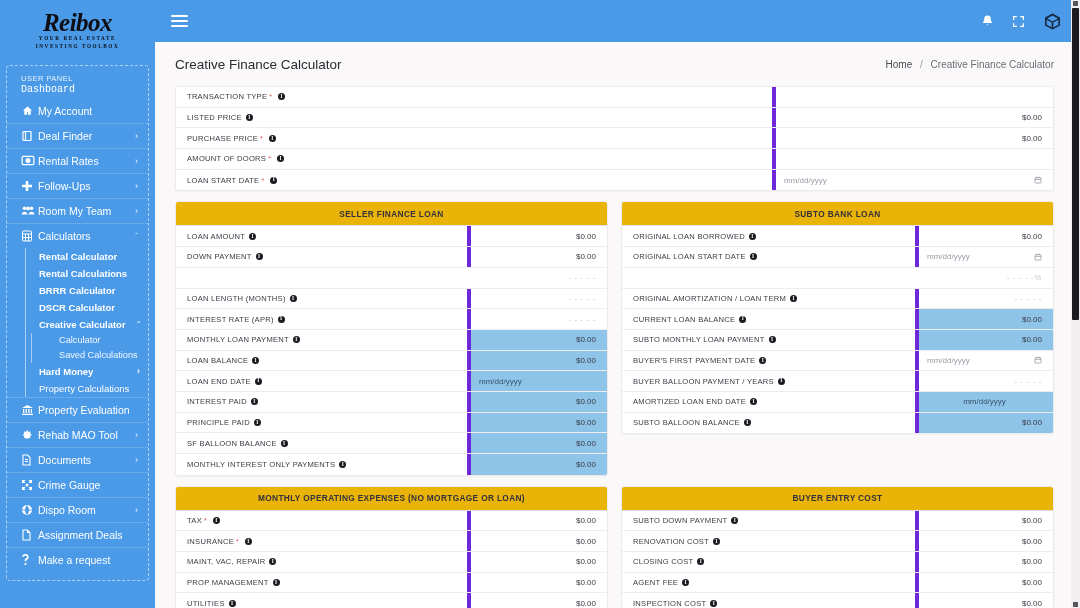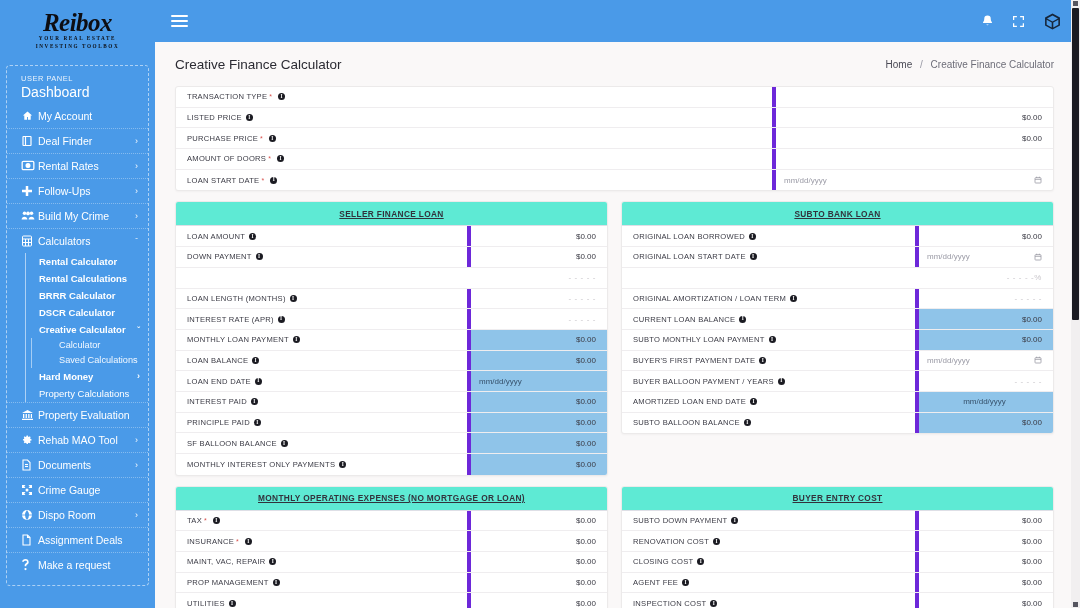--- a/index.html
+++ b/index.html
@@ -34,21 +34,21 @@
     margin: 8px 6px 0 6px;
     border: 1px dashed rgba(255,255,255,0.55);
     border-radius: 4px;
     padding: 6px 0 8px 0;
   }
   .user-panel-label {
     font-size: 7.5px; color: #eaf3fc; letter-spacing: 0.5px;
     padding: 2px 0 1px 14px; text-transform: uppercase;
   }
   .user-panel-sub {
-    font-size: 14px; color: #ffffff; padding: 0 0 4px 14px;
+    font-size: 10px; color: #ffffff; padding: 0 0 4px 14px; font-family: Liberation Mono, monospace;
   }
   .nav-item {
     display: flex; align-items: center;
     padding: 5px 10px 5px 14px;
     color: #ffffff; font-size: 10.5px;
     border-top: 1px dotted rgba(255,255,255,0.33);
     cursor: pointer; position: relative;
   }
   .nav-item.no-sep { border-top: none; }
   .nav-ico {
@@ -150,27 +150,26 @@
   }
   .cal-ico { color: #9a9aa5; display: inline-flex; }
 
   
   .top-card .cell-label { flex-basis: 600px; }
 
   
   .grid2 { display: flex; gap: 13px; margin-top: 10px; }
   .col { flex: 1; }
   .panel-head {
-    background: #5eead4;
+    background: #eab308;
     text-align: center;
     font-size: 8.3px; font-weight: bold; letter-spacing: 0.35px;
     color: #32323c; text-transform: uppercase;
     padding: 6.5px 4px;
     border-bottom: 1px solid #dedfe6;
-    text-decoration: underline;
   }
   .panel .cell-label { flex-basis: 295px; }
   .panel-right .cell-label { flex-basis: 297px; }
 
   
   .pagescroll {
     position: absolute; top: 0; right: 0; width: 9px; height: 608px;
     background: #f1eff0; z-index: 20;
   }
   .pagescroll .thumb {
@@ -243,21 +242,21 @@
 
       <div class="nav-item">
         <span class="nav-ico">
           <svg width="14" height="11" viewBox="0 0 24 18" fill="currentColor">
               <circle cx="6" cy="5" r="3"></circle>
               <circle cx="18" cy="5" r="3"></circle>
               <circle cx="12" cy="5.5" r="3.2"></circle>
               <path d="M1 16c0-3 2.4-5 5-5s5 2 5 5zM13 16c0-3 2.4-5 5-5s5 2 5 5z"></path>
             </svg>
         </span>
-        <span class="nav-label">Build My Crime</span>
+        <span class="nav-label">Room My Team</span>
         <span class="nav-caret">›</span>
       </div>
 
       <div class="nav-item">
         <span class="nav-ico">
           <svg width="12" height="12" viewBox="0 0 24 24" fill="none" stroke="currentColor" stroke-width="2">
               <rect x="3" y="2" width="18" height="20" rx="2"></rect>
               <line x1="3" y1="8" x2="21" y2="8"></line>
               <line x1="9" y1="8" x2="9" y2="22"></line>
               <line x1="15" y1="8" x2="15" y2="22"></line>

